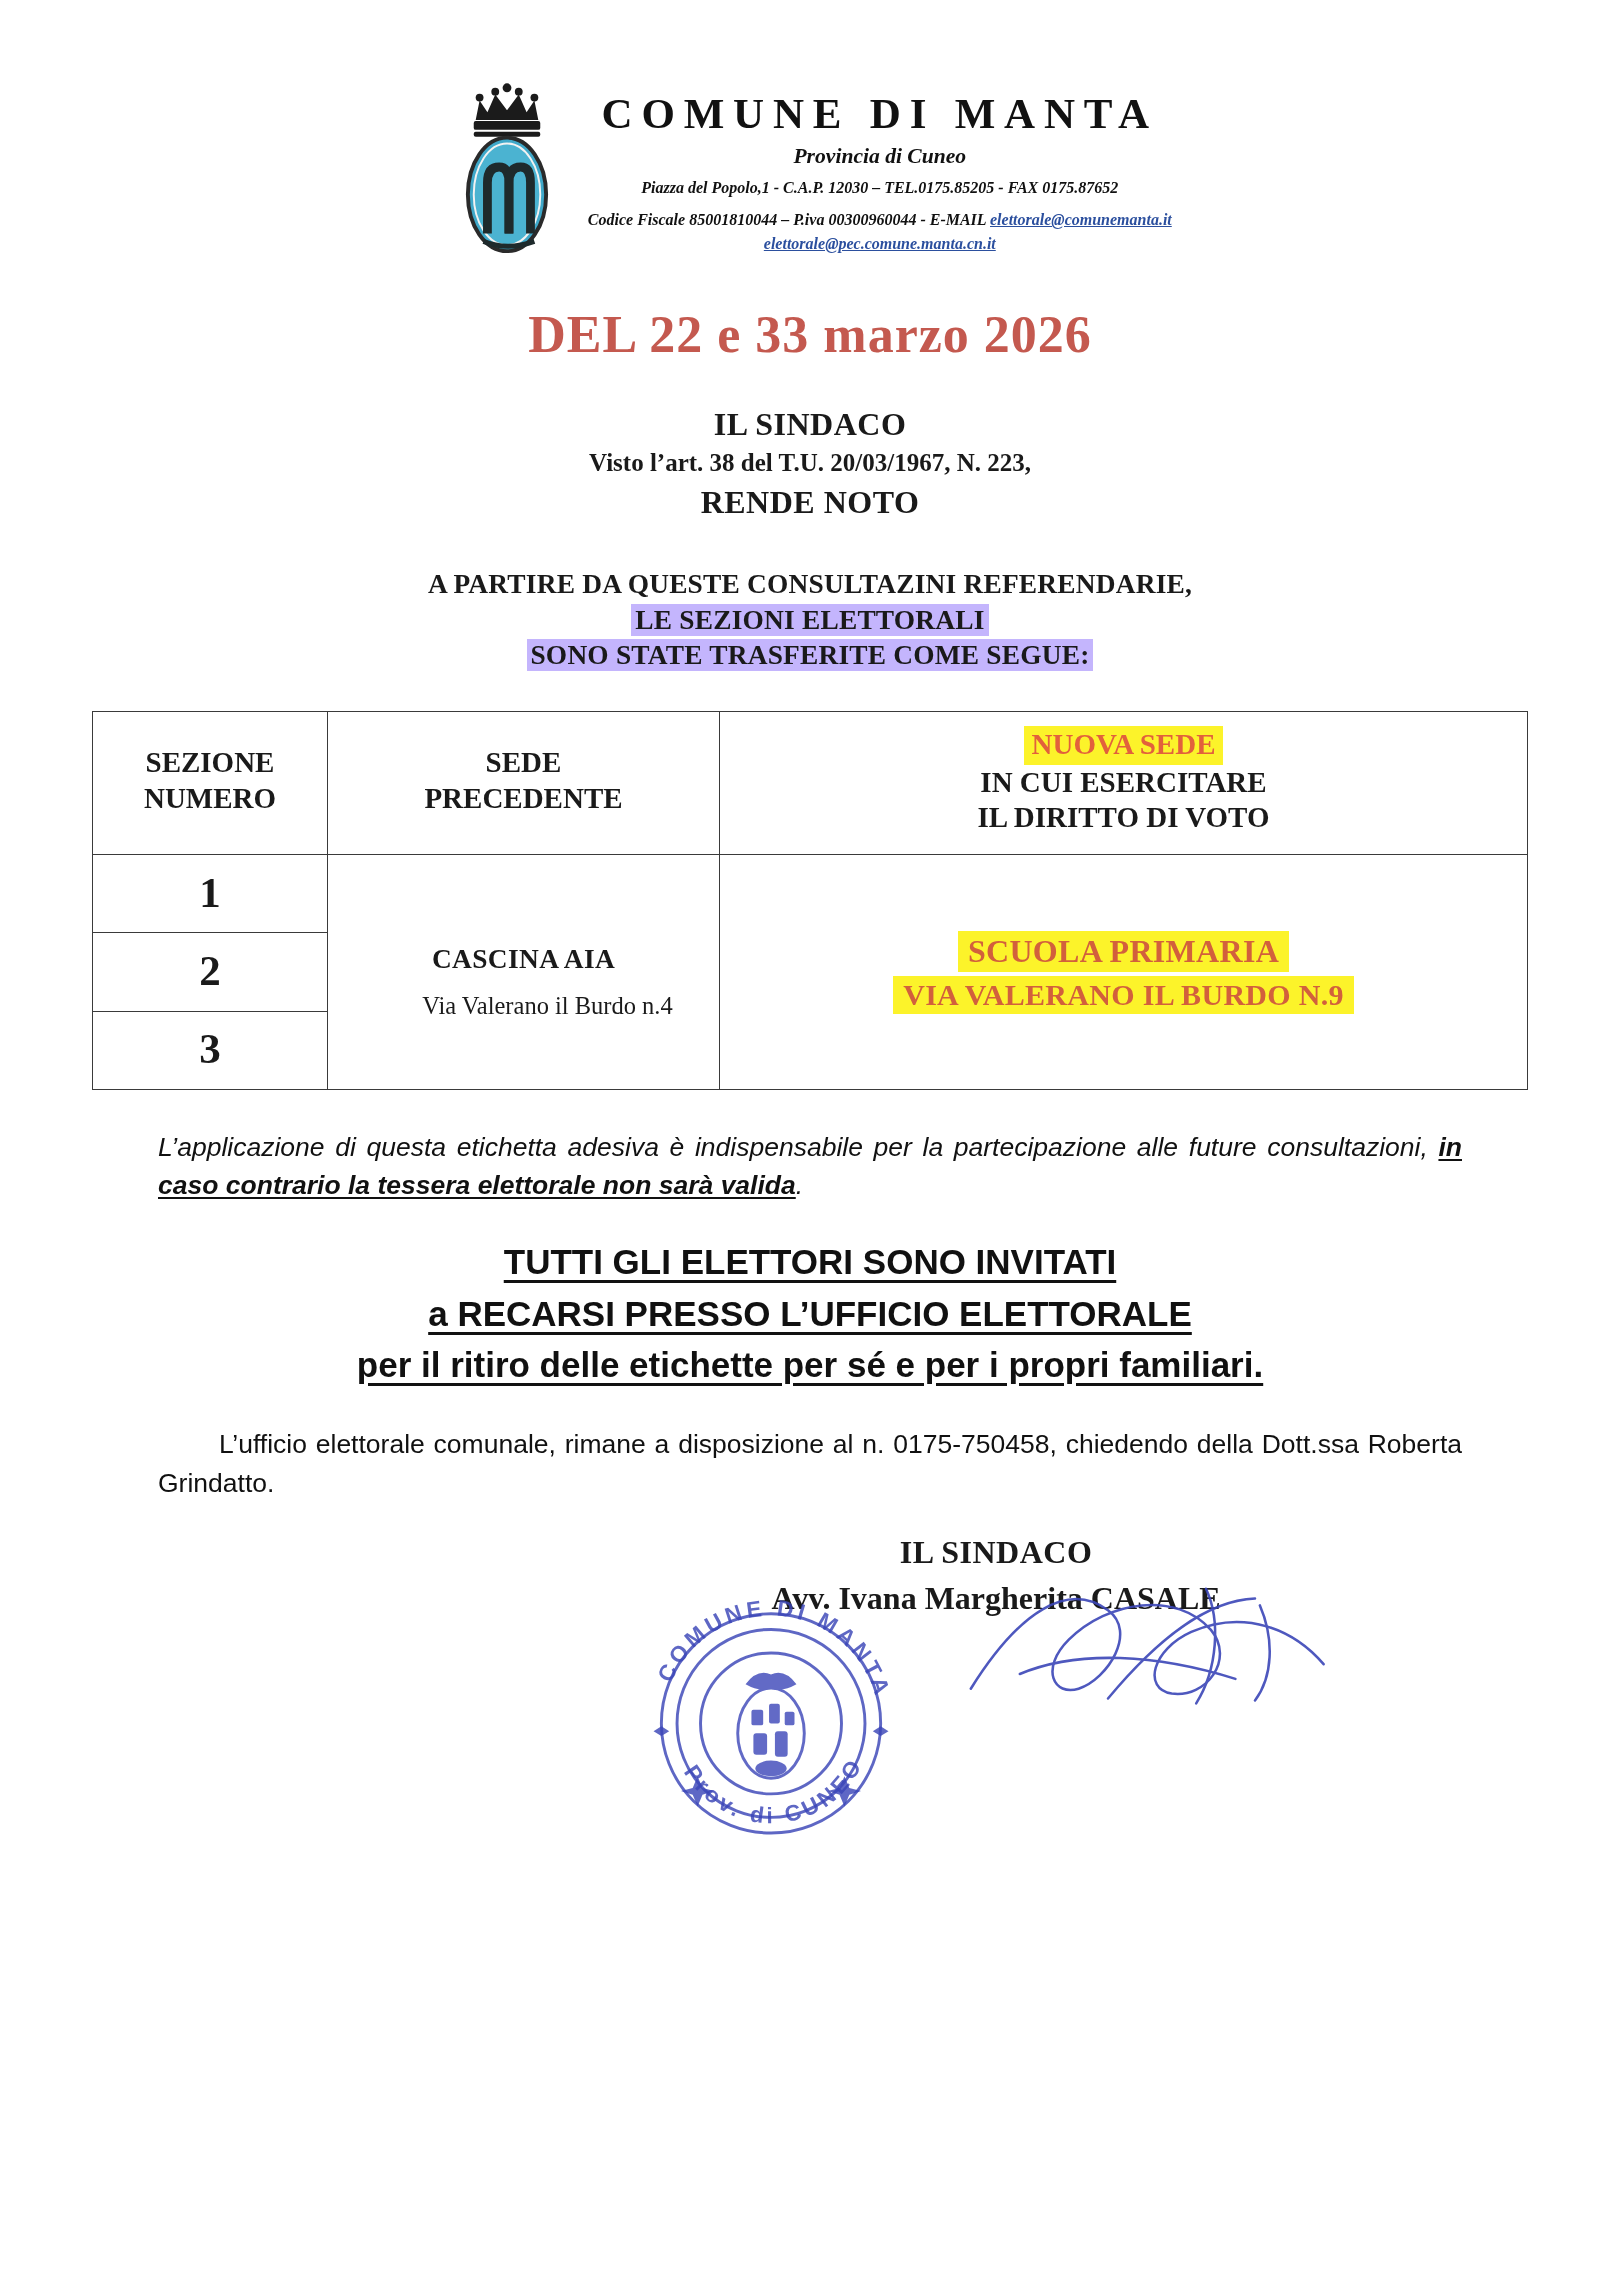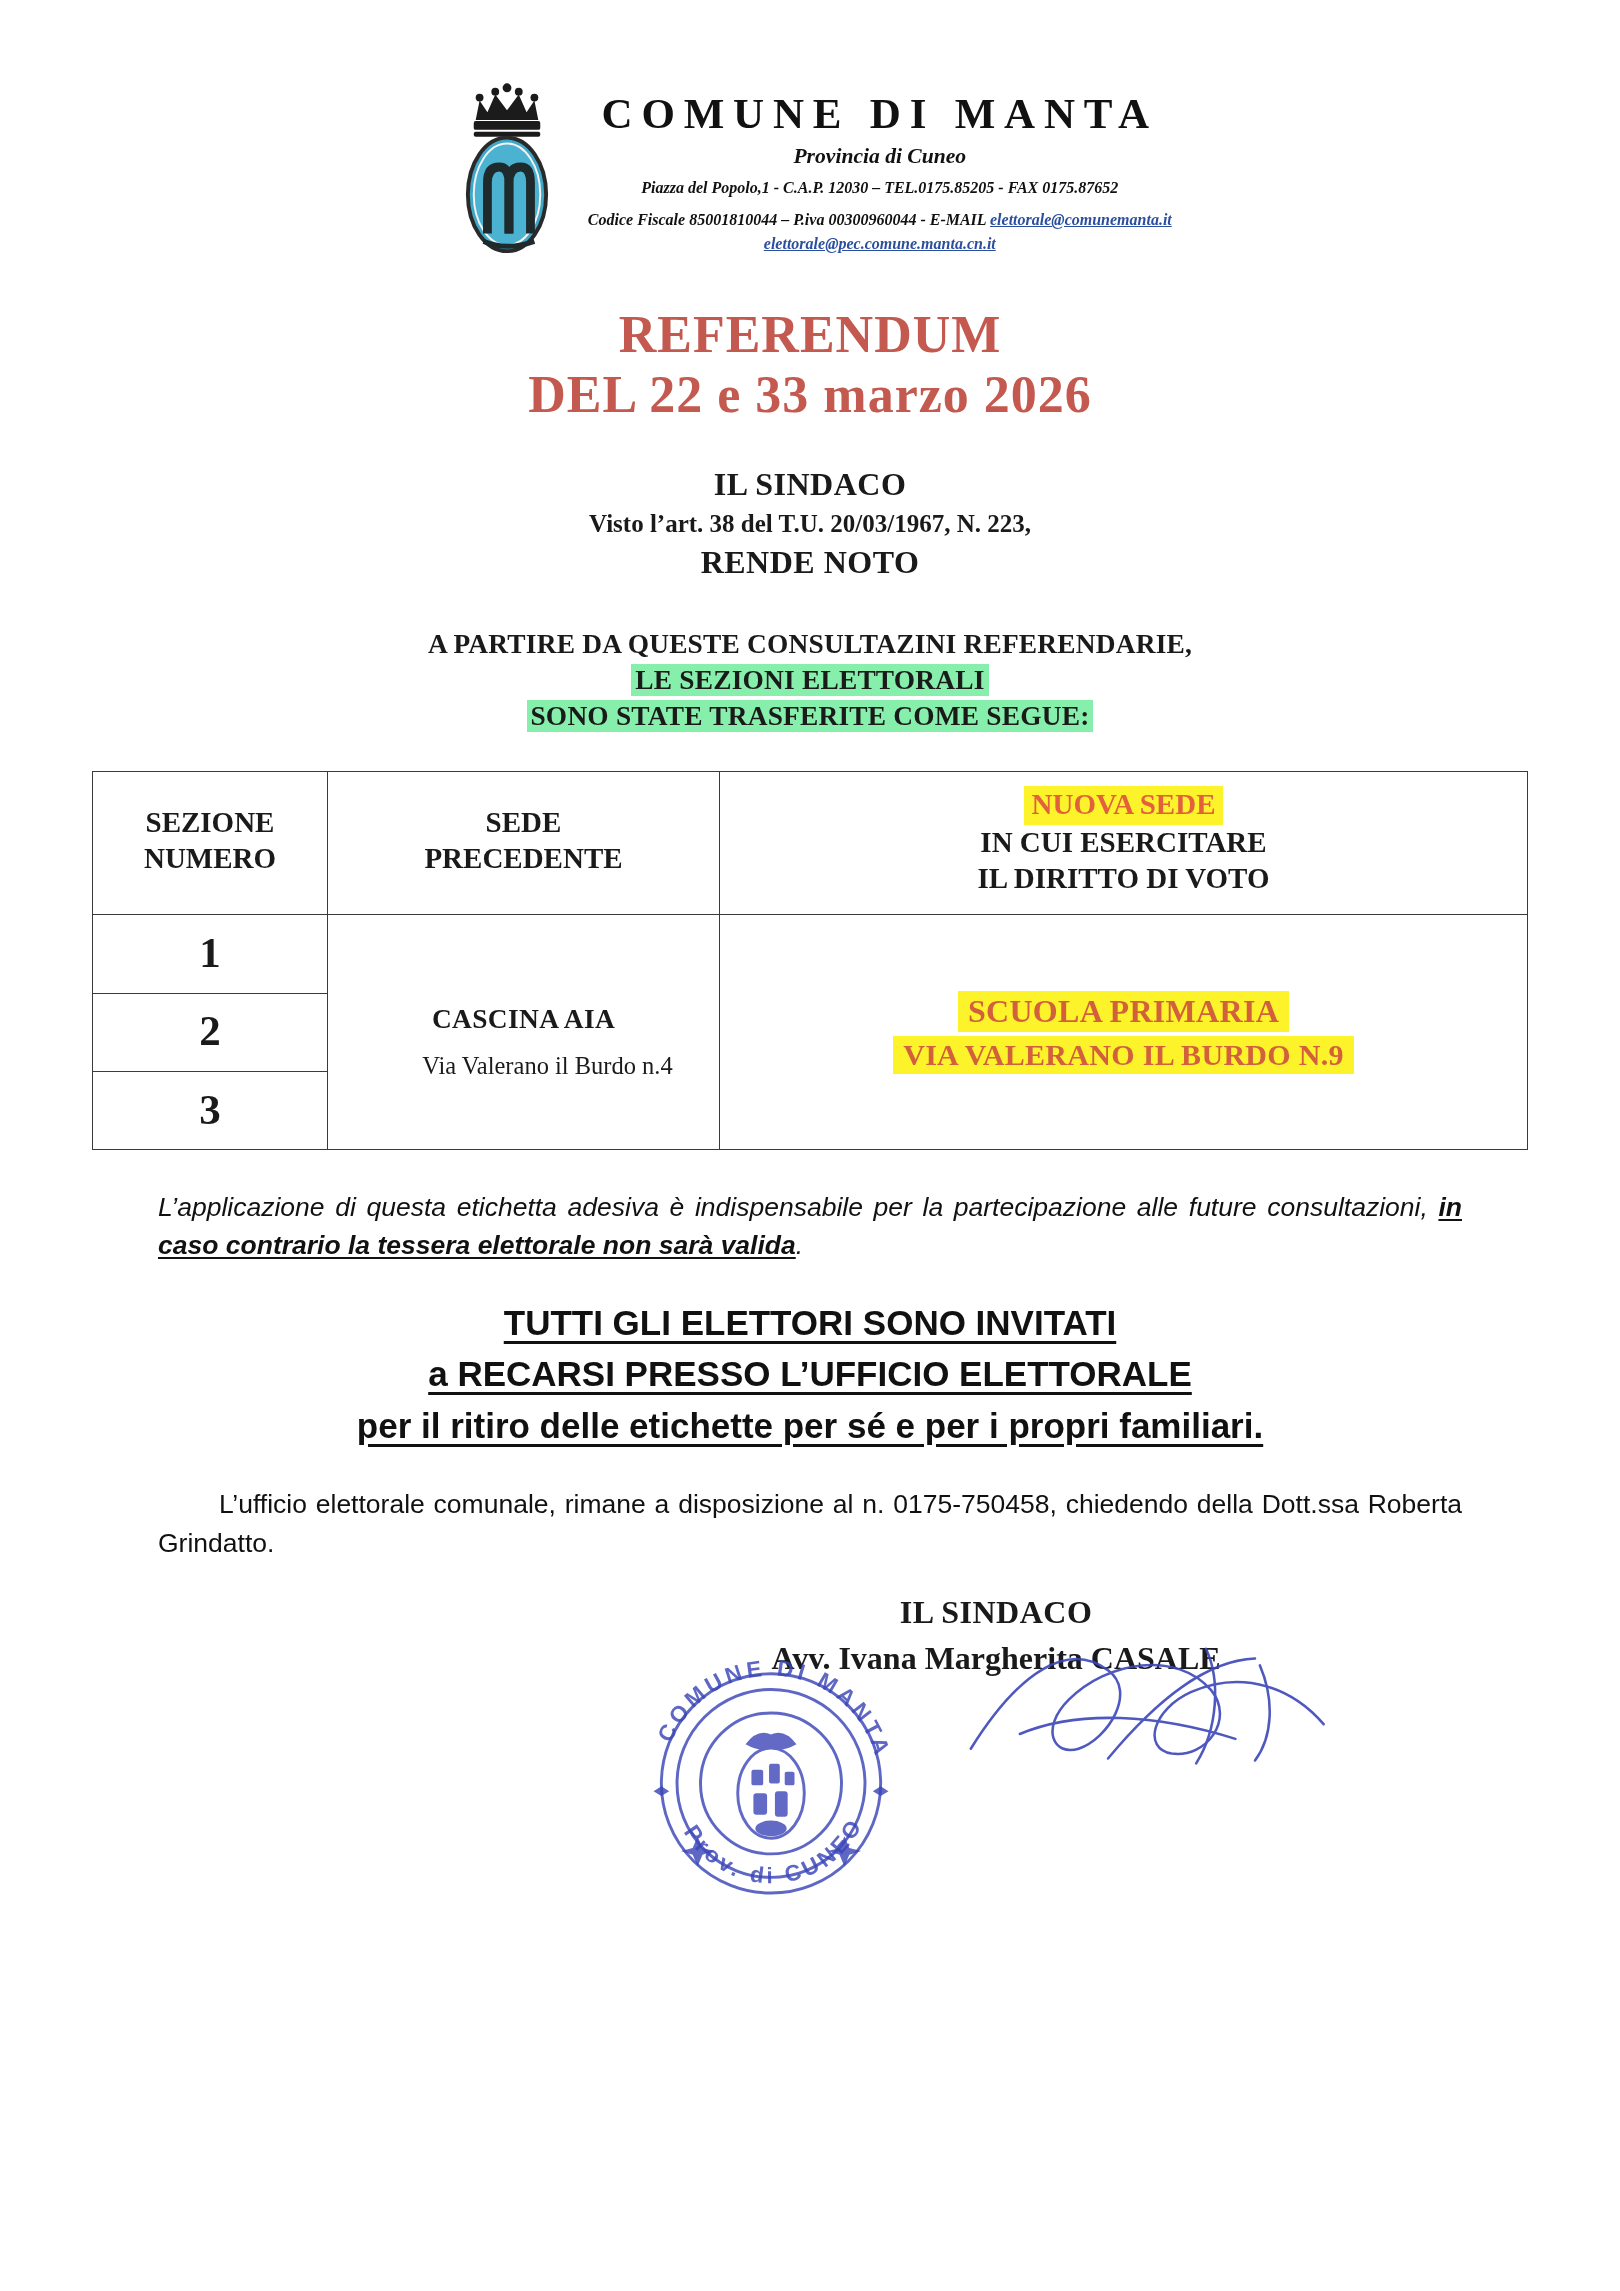--- a/index.html
+++ b/index.html
@@ -115,21 +115,21 @@
     text-align:center;
     margin-top:45px;
     line-height:1.30;
   }
   .notice div{
     font-weight:700;
     font-size:27.4px;
     letter-spacing:0.2px;
   }
   .hl{
-    background:#86efac;
+    background:#c4b5fd;
     padding:1px 3.9px;
     box-decoration-break:clone;
     -webkit-box-decoration-break:clone;
   }
 
   
   .table-wrap{
     margin:37px auto 0 auto;
     width:1436px;
   }
@@ -351,21 +351,20 @@
       <div class="contact">
         <span>Codice Fiscale 85001810044 – P.iva 00300960044 - E-MAIL </span><a class="mail-link" href="#">elettorale@comunemanta.it</a>
       </div>
       <div class="contact contact-pec">
         <a class="mail-link" href="#">elettorale@pec.comune.manta.cn.it</a>
       </div>
     </div>
   </div>
 
   <div class="ref-title">
-    <div>REFERENDUM</div>
     <div class="l2">DEL 22 e 33 marzo 2026</div>
   </div>
 
   <div class="sindaco-block">
     <div class="il-sindaco">IL SINDACO</div>
     <div class="visto">Visto l’art. 38 del T.U. 20/03/1967, N. 223,</div>
     <div class="rende-noto">RENDE NOTO</div>
   </div>
 
   <div class="notice">

